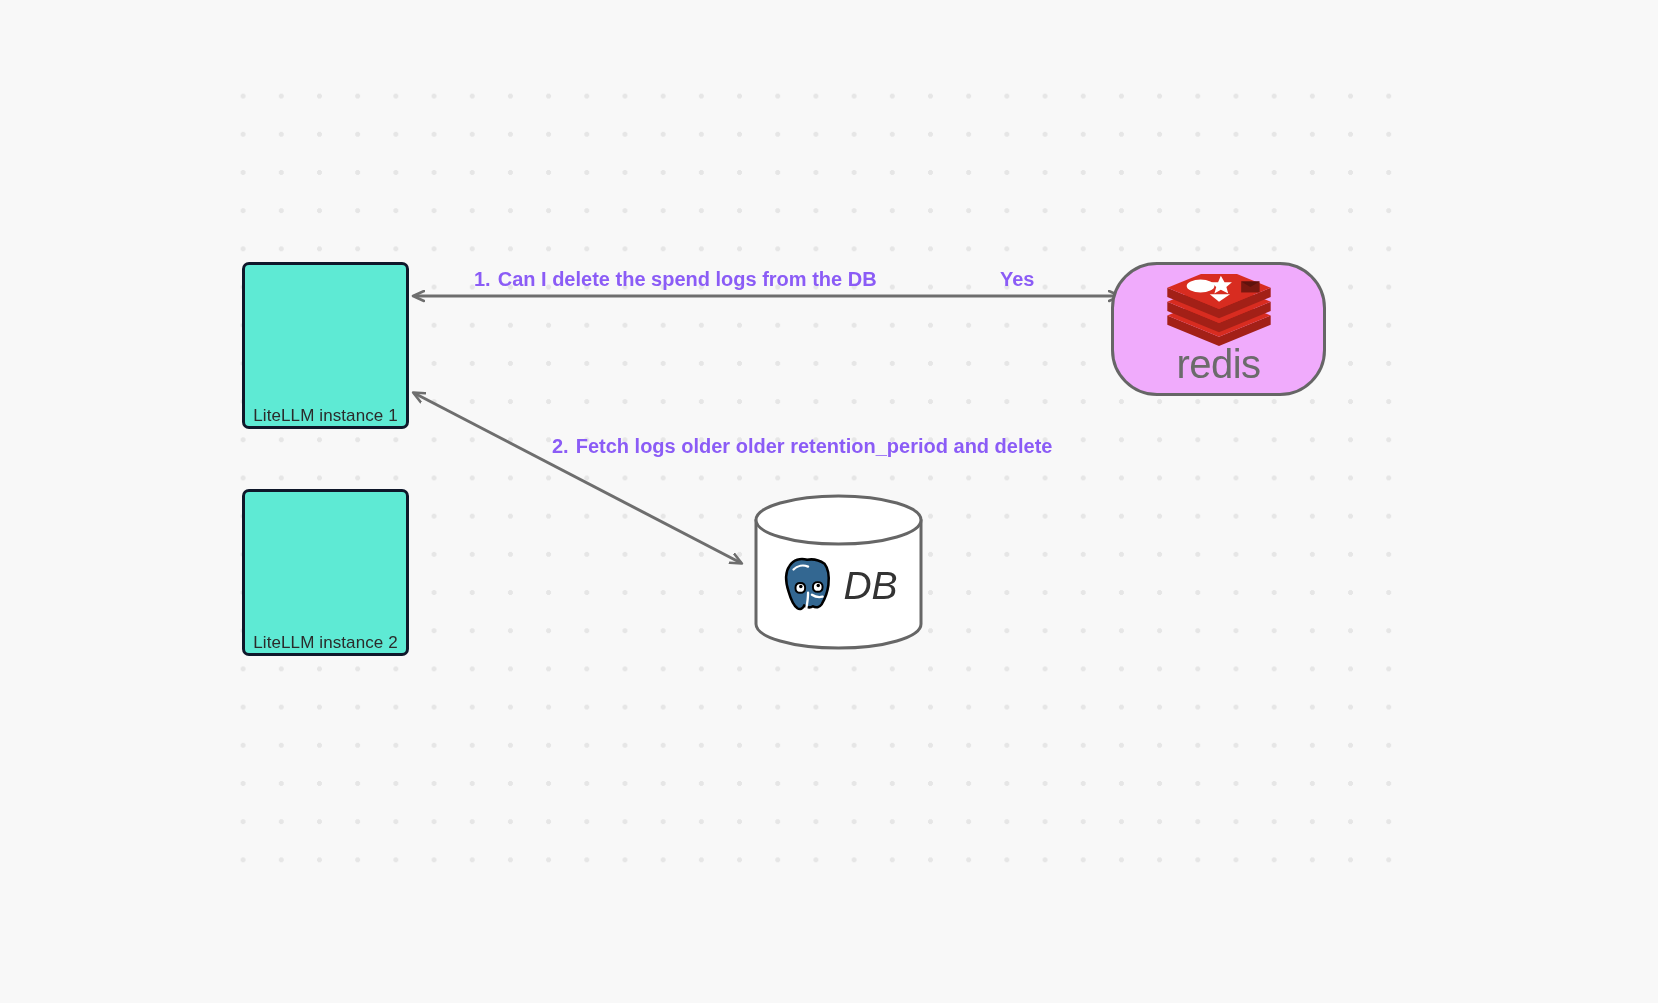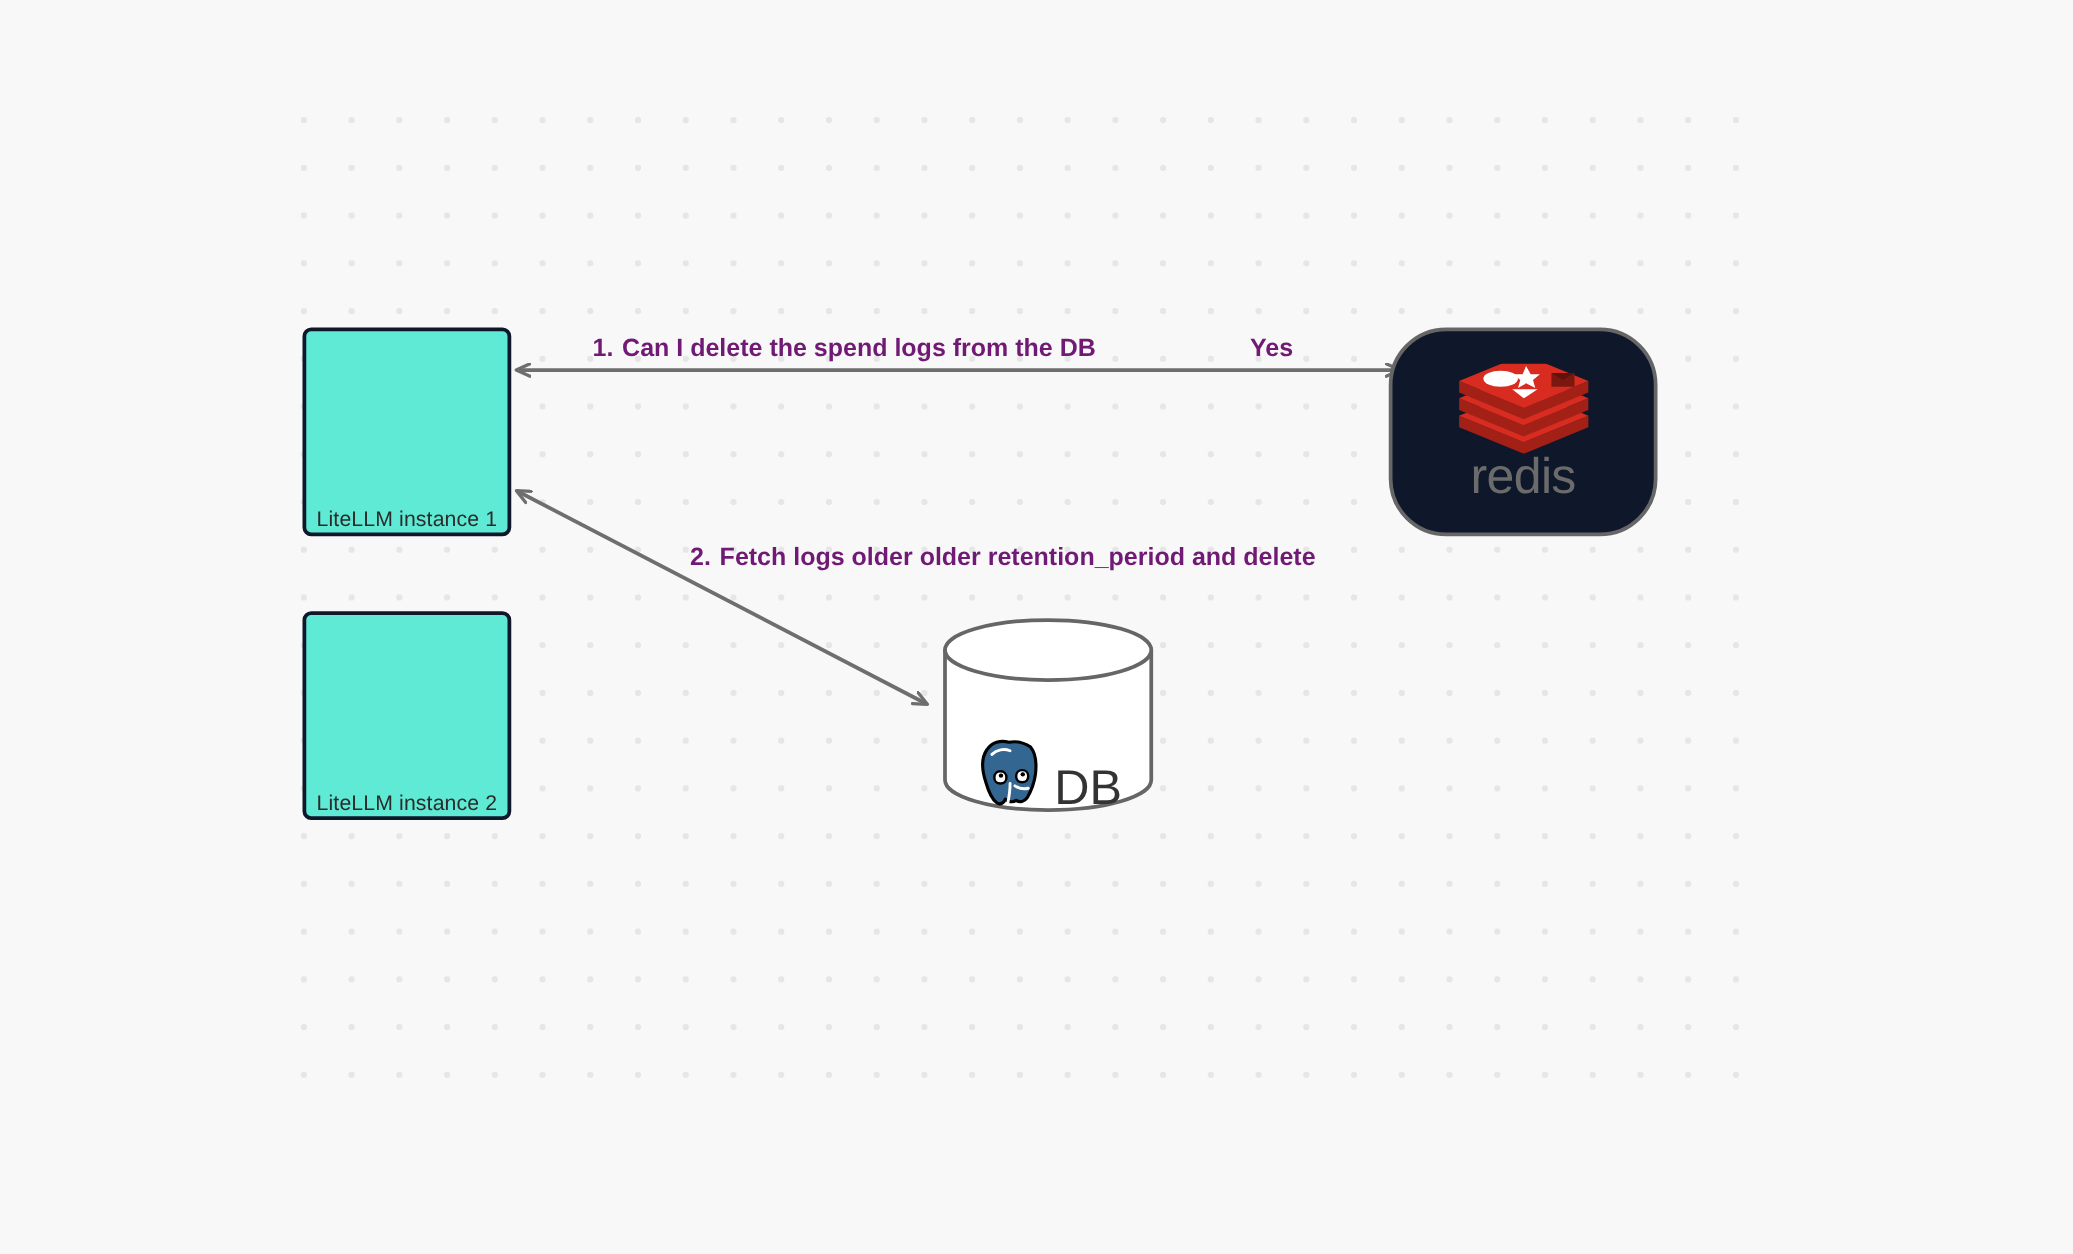--- a/index.html
+++ b/index.html
@@ -45,23 +45,23 @@
     letter-spacing: 0.1px;
     white-space: nowrap;
   }
 
   
   #redis-node {
     position: absolute;
     left: 1111px;
     top: 262px;
     width: 215px;
-    height: 167px;
+    height: 134px;
     box-sizing: border-box;
-    background: #0f172a;
+    background: #f0abfc;
     border: 3px solid #666666;
     border-radius: 46px;
     display: flex;
     flex-direction: column;
     align-items: center;
     justify-content: center;
   }
   #redis-logo-wrap { display:flex; flex-direction:column; align-items:center; }
 
   
@@ -69,25 +69,26 @@
     position: absolute;
     left: 753px;
     top: 494px;
     width: 171px;
     height: 156px;
   }
   #db-contents {
     position: absolute;
     left: 0; top: 0; width: 100%; height: 100%;
     display: flex;
-    align-items: flex-end;
+    align-items: center;
     justify-content: center;
     gap: 4px;
     padding-top: 26px;
     box-sizing: border-box;
+    font-style: italic;
   }
   #db-text {
     font-size: 39px;
     color: #333333;
     font-family: "Liberation Sans", sans-serif;
     line-height: 1;
     margin-left: -2px;
   }
 
   .edge-svg {
@@ -98,21 +99,21 @@
     height: 1003px;
     pointer-events: none;
     overflow: visible;
   }
 
   .edge-label {
     position: absolute;
     font-family: "Liberation Sans", sans-serif;
     font-weight: bold;
     font-size: 20px;
-    color: #701a75;
+    color: #8b5cf6;
     white-space: nowrap;
     background: rgba(248,248,248,0.0);
   }
   #label-1 { left: 474px; top: 268px; }
   #label-1b { left: 967px; top: 268px; margin-left: 33px; }
   #label-2 { left: 552px; top: 435px; }
   .lbl-num { margin-right: 7px; }
 </style>
 </head>
 <body>

